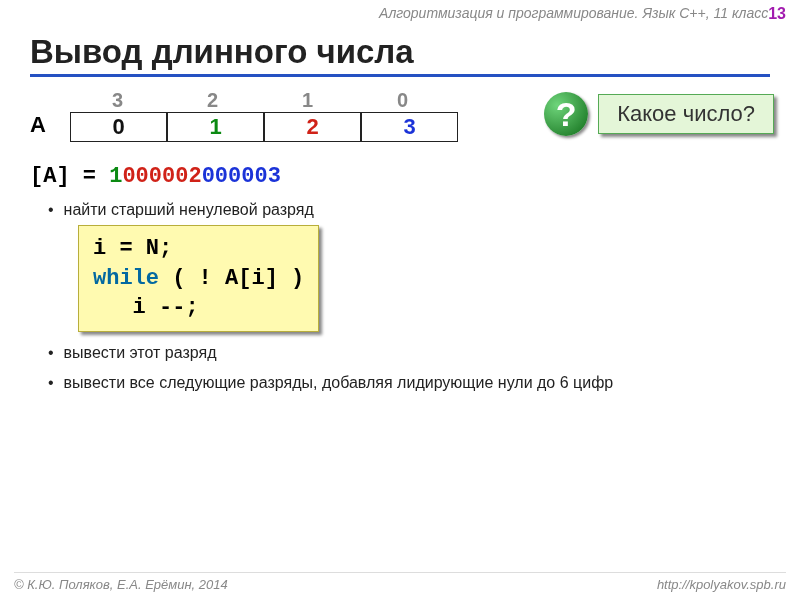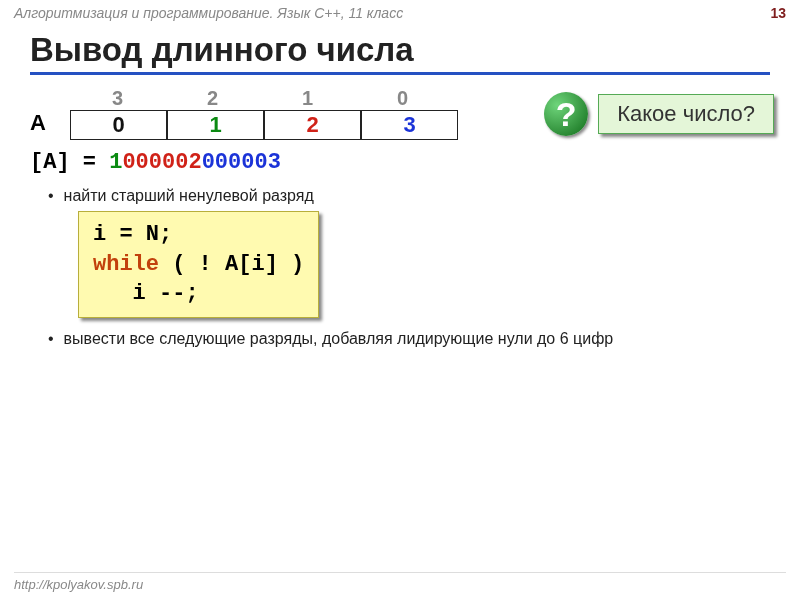--- a/index.html
+++ b/index.html
@@ -10,26 +10,26 @@
     font-family: Arial, Helvetica, sans-serif;
     background: #fff;
     position: relative;
   }
   .header {
     color: #888;
     font-style: italic;
     font-size: 14px;
     padding: 5px 14px 0 14px;
     display: flex;
-    justify-content: space-between;
+    justify-content: flex-end;
   }
   .page-number {
     font-weight: bold;
-    font-size: 14px;
-    color: #7f1d1d;
+    font-size: 16px;
+    color: #a21caf;
     font-style: normal;
   }
   .title {
     font-size: 33px;
     font-weight: bold;
     color: #222;
     margin: 10px 30px 2px 30px;
     border-bottom: 3px solid #2551c2;
     padding-bottom: 3px;
   }
@@ -71,21 +71,21 @@
     font-weight: bold;
     line-height: 28px;
   }
   .c-black { color: #111; }
   .c-green { color: #0b8a12; }
   .c-red   { color: #d02218; }
   .c-blue  { color: #1b33d8; }
   .mono { font-family: "Courier New", monospace; font-weight: bold; }
   .expr {
     font-size: 22px;
-    margin-top: 10px;
+    margin-top: 22px;
   }
   .question-row {
     position: absolute;
     top: 92px;
     right: 26px;
     display: flex;
     align-items: center;
     gap: 10px;
   }
   .q-circle {
@@ -124,21 +124,21 @@
     border: 1px solid #b8ae3b;
     box-shadow: 3px 3px 3px #888;
     padding: 8px 14px;
     font-family: "Courier New", monospace;
     font-weight: bold;
     font-size: 22px;
     line-height: 1.35;
     margin-left: 48px;
     display: inline-block;
   }
-  .kw { color: #c2410c; text-align: center; }
+  .kw { color: #0369a1; text-align: center; }
   .footer {
     position: absolute;
     bottom: 8px;
     left: 14px;
     right: 14px;
     display: flex;
     justify-content: space-between;
     font-style: italic;
     color: #888;
     font-size: 13px;
@@ -185,28 +185,32 @@
   <div class="bullet">
       <span>найти старший ненулевой разряд</span>
     </div>
 
   <div class="code-box">
     <div><span>i = N;</span></div>
     <div><span class="kw">while</span><span> ( ! A[i] )</span></div>
     <div><span style="white-space:pre;">   i --;</span></div>
   </div>
 
+  <div class="bullet">
+      <span>вывести этот разряд</span>
+    </div>
 
 
   <div class="bullet" style="max-width:660px;">
       <span>вывести все следующие разряды, добавляя лидирующие нули до 6 цифр</span>
     </div>
 
 </div>
 
 <div class="question-row">
   <div class="q-circle">?</div>
   <div class="q-box">Какое число?</div>
 </div>
 
 <div class="footer">
+  <span>© К.Ю. Поляков, Е.А. Ерёмин, 2014</span>
   <span>http://kpolyakov.spb.ru</span>
 </div>
 
 </body></html>

